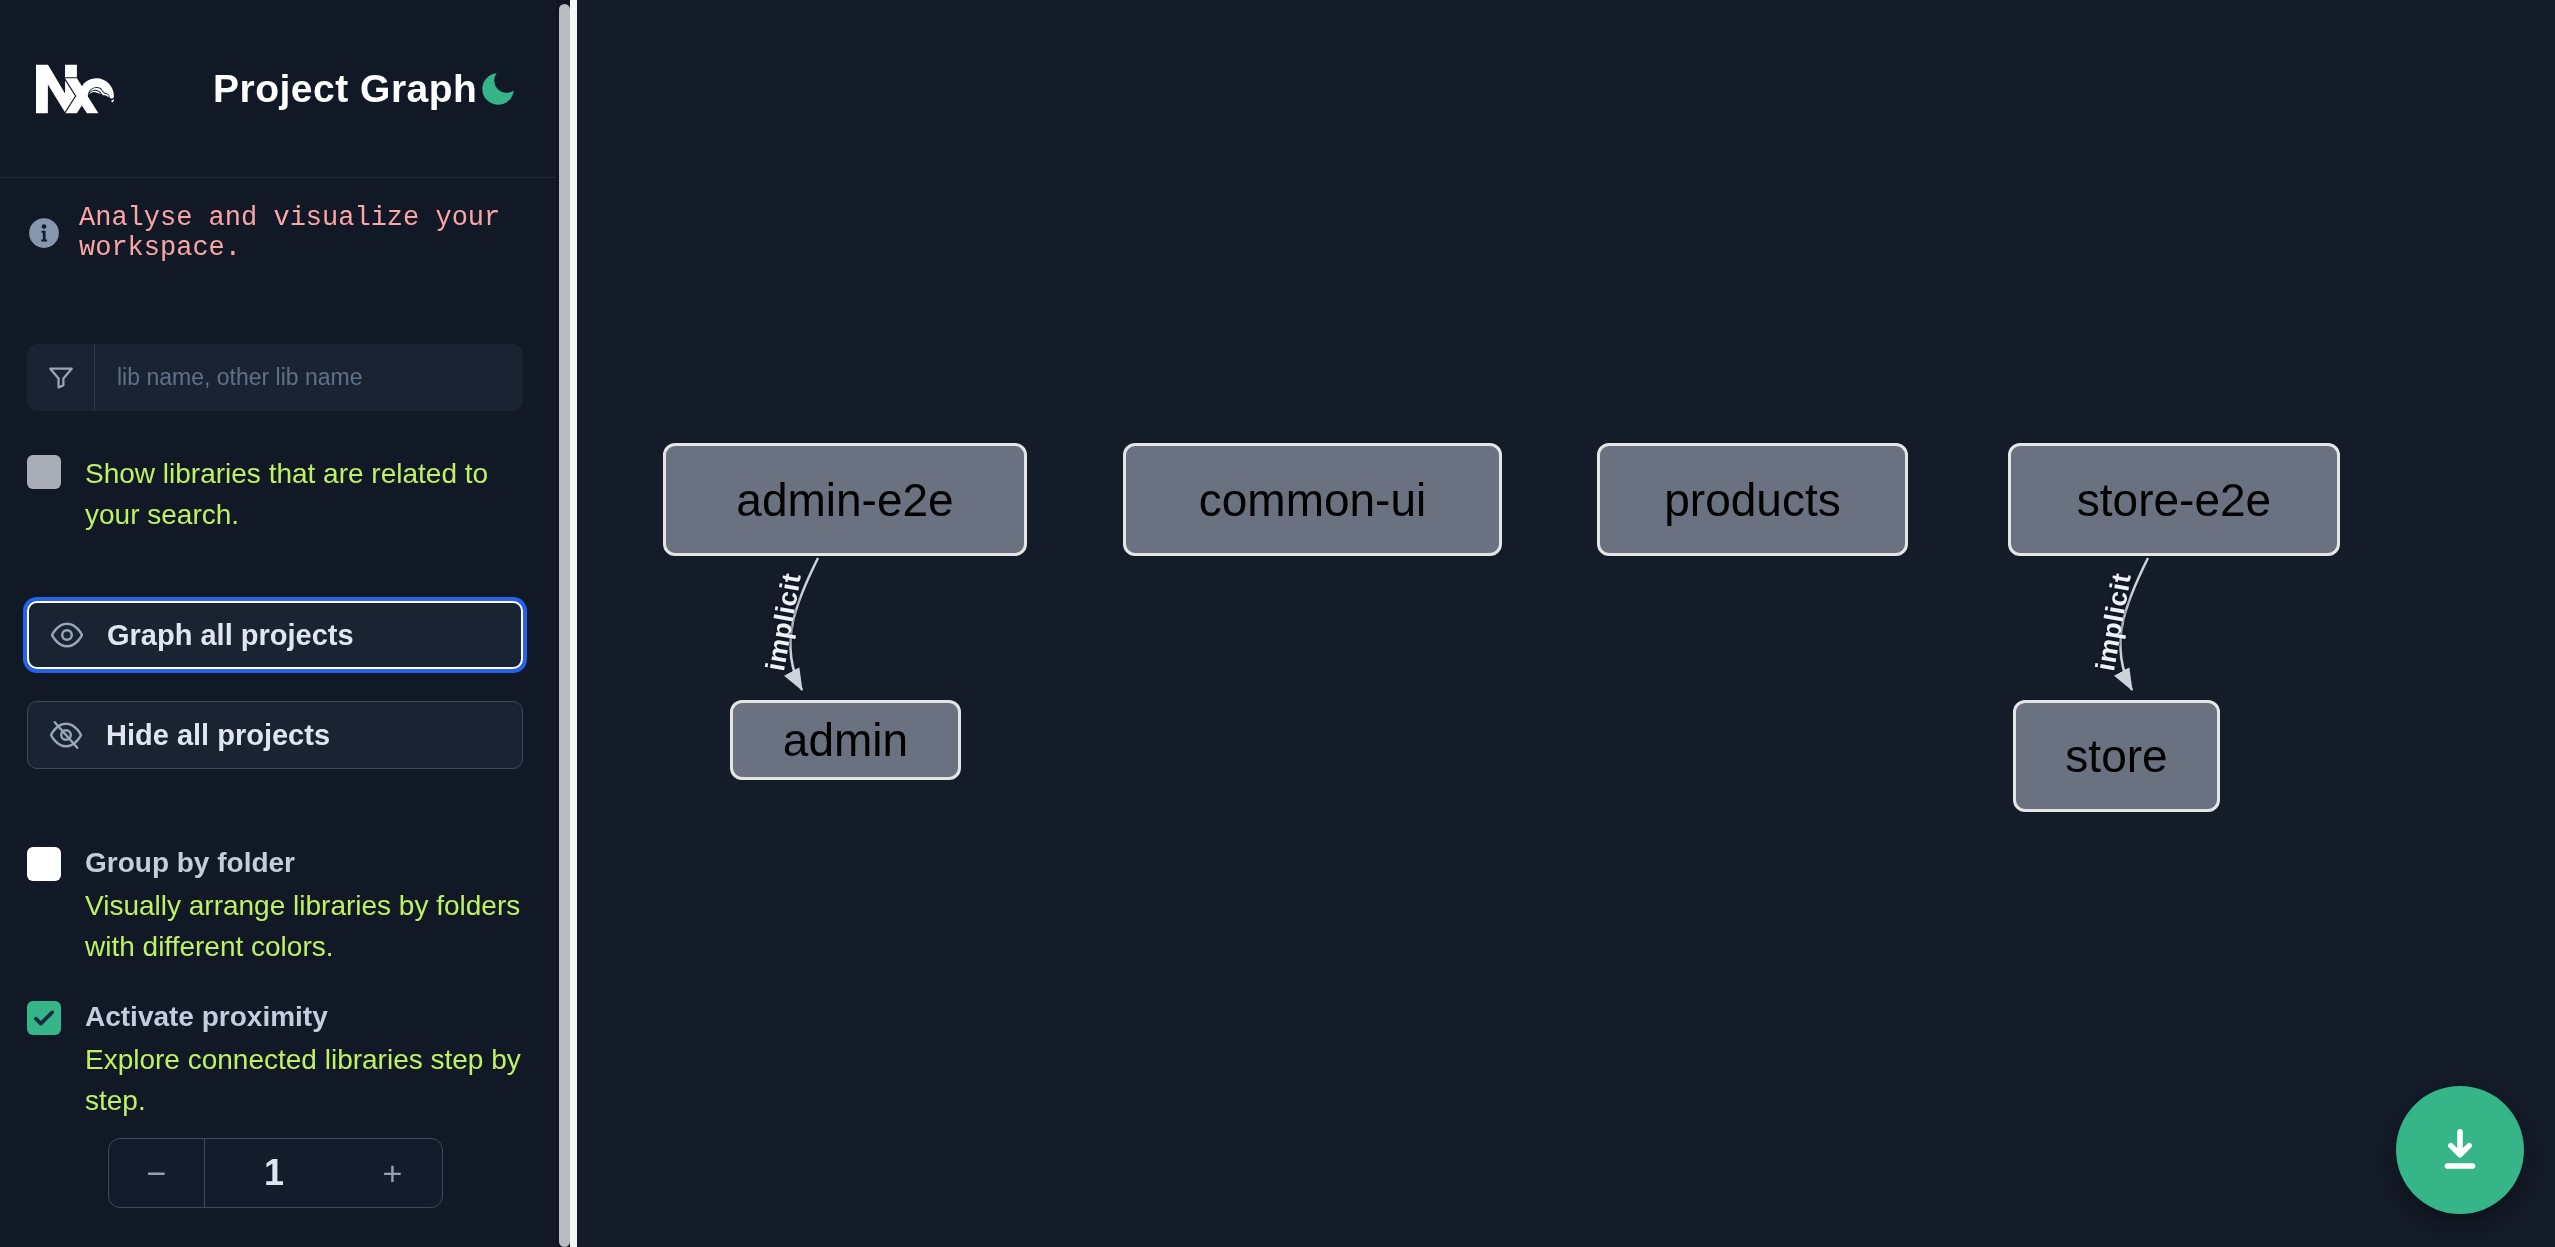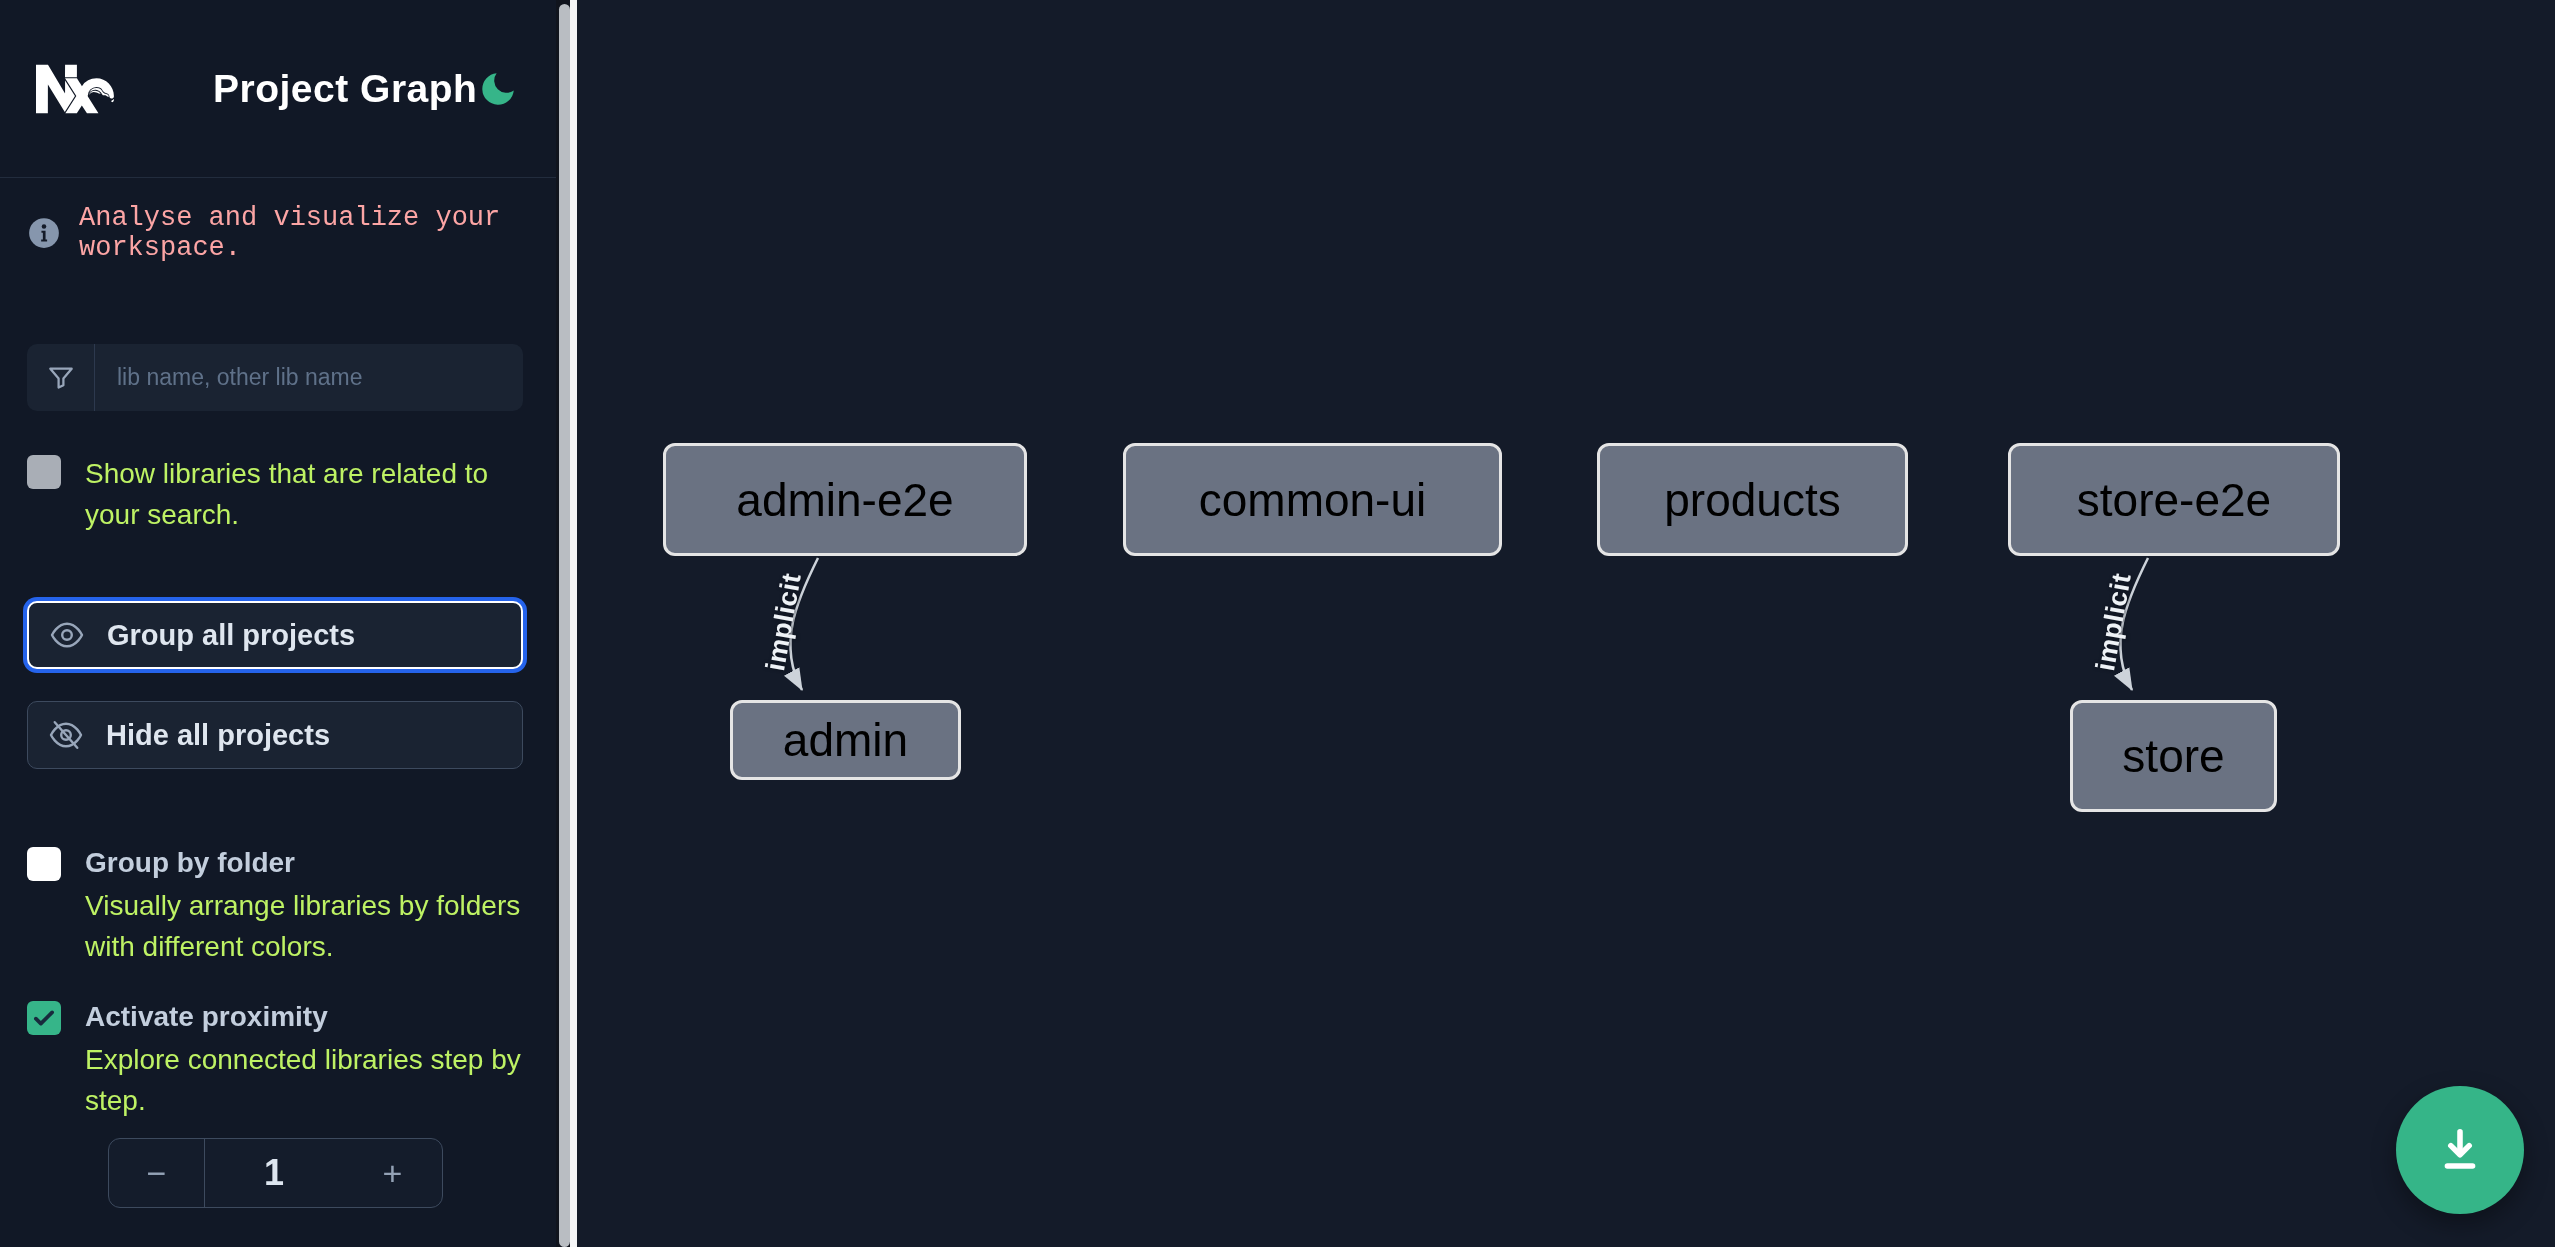--- a/index.html
+++ b/index.html
@@ -128,21 +128,21 @@
       <div class="chk-texts">
         <div class="chk-desc">Show libraries that are related to your search.</div>
       </div>
     </div>
 
     <button class="sb-btn btn-show">
       <svg class="b-icon" viewBox="0 0 24 24" fill="none" stroke-width="1.6" stroke-linecap="round" stroke-linejoin="round">
         <path d="M2 12s3.5-7.5 10-7.5S22 12 22 12s-3.5 7.5-10 7.5S2 12 2 12z"></path>
         <circle cx="12" cy="12" r="3.2"></circle>
       </svg>
-      <span class="b-label">Group all projects</span>
+      <span class="b-label">Graph all projects</span>
     </button>
 
     <button class="sb-btn btn-hide">
       <svg class="b-icon" viewBox="0 0 24 24" fill="none" stroke-width="1.6" stroke-linecap="round" stroke-linejoin="round">
         <path d="M2 12s3.5-7.5 10-7.5S22 12 22 12s-3.5 7.5-10 7.5S2 12 2 12z"></path>
         <circle cx="12" cy="12" r="3.2"></circle>
         <line x1="4.5" y1="3.5" x2="19.5" y2="20.5"></line>
       </svg>
       <span class="b-label">Hide all projects</span>
     </button>
@@ -193,21 +193,21 @@
     </svg>
 
     <div class="edge-label" style="left:207px;top:622px;">implicit</div>
     <div class="edge-label" style="left:1537px;top:622px;">implicit</div>
 
     <div class="node" style="left:86px;top:443px;width:364px;height:113px;">admin-e2e</div>
     <div class="node" style="left:546px;top:443px;width:379px;height:113px;">common-ui</div>
     <div class="node" style="left:1020px;top:443px;width:311px;height:113px;">products</div>
     <div class="node" style="left:1431px;top:443px;width:332px;height:113px;">store-e2e</div>
     <div class="node" style="left:153px;top:700px;width:231px;height:80px;">admin</div>
-    <div class="node" style="left:1493px;top:700px;width:207px;height:112px;">store</div>
+    <div class="node" style="left:1436px;top:700px;width:207px;height:112px;">store</div>
 
     <button class="fab">
       <svg viewBox="0 0 24 24" fill="none" stroke="#ffffff" stroke-width="2.3" stroke-linecap="round" stroke-linejoin="round">
         <path d="M12 4.5v9"></path>
         <path d="M8.2 10.2 12 14 15.8 10.2"></path>
         <path d="M6.8 18.6h10.4"></path>
       </svg>
     </button>
 
   </main>

